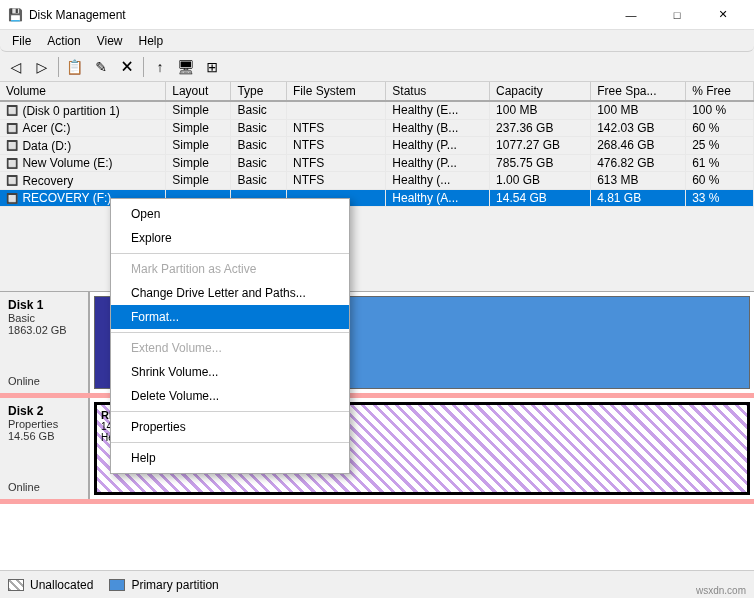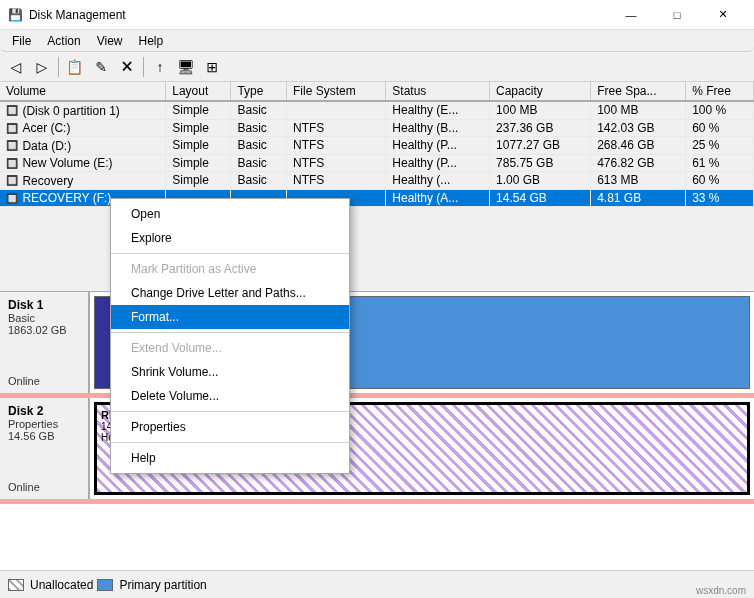--- a/index.html
+++ b/index.html
@@ -185,21 +185,21 @@
       position: absolute;
       bottom: 0;
       left: 0;
       right: 0;
       height: 28px;
       background: #f0f0f0;
       border-top: 1px solid #ccc;
       display: flex;
       align-items: center;
       padding: 0 8px;
-      gap: 4px;
+      gap: 16px;
     }
     .legend-item { display: flex; align-items: center; gap: 6px; font-size: 12px; }
     .legend-box { width: 16px; height: 12px; border: 1px solid #666; }
     .legend-unalloc {
       background: repeating-linear-gradient(
         45deg,
         #aaa,
         #aaa 2px,
         #fff 2px,
         #fff 6px

